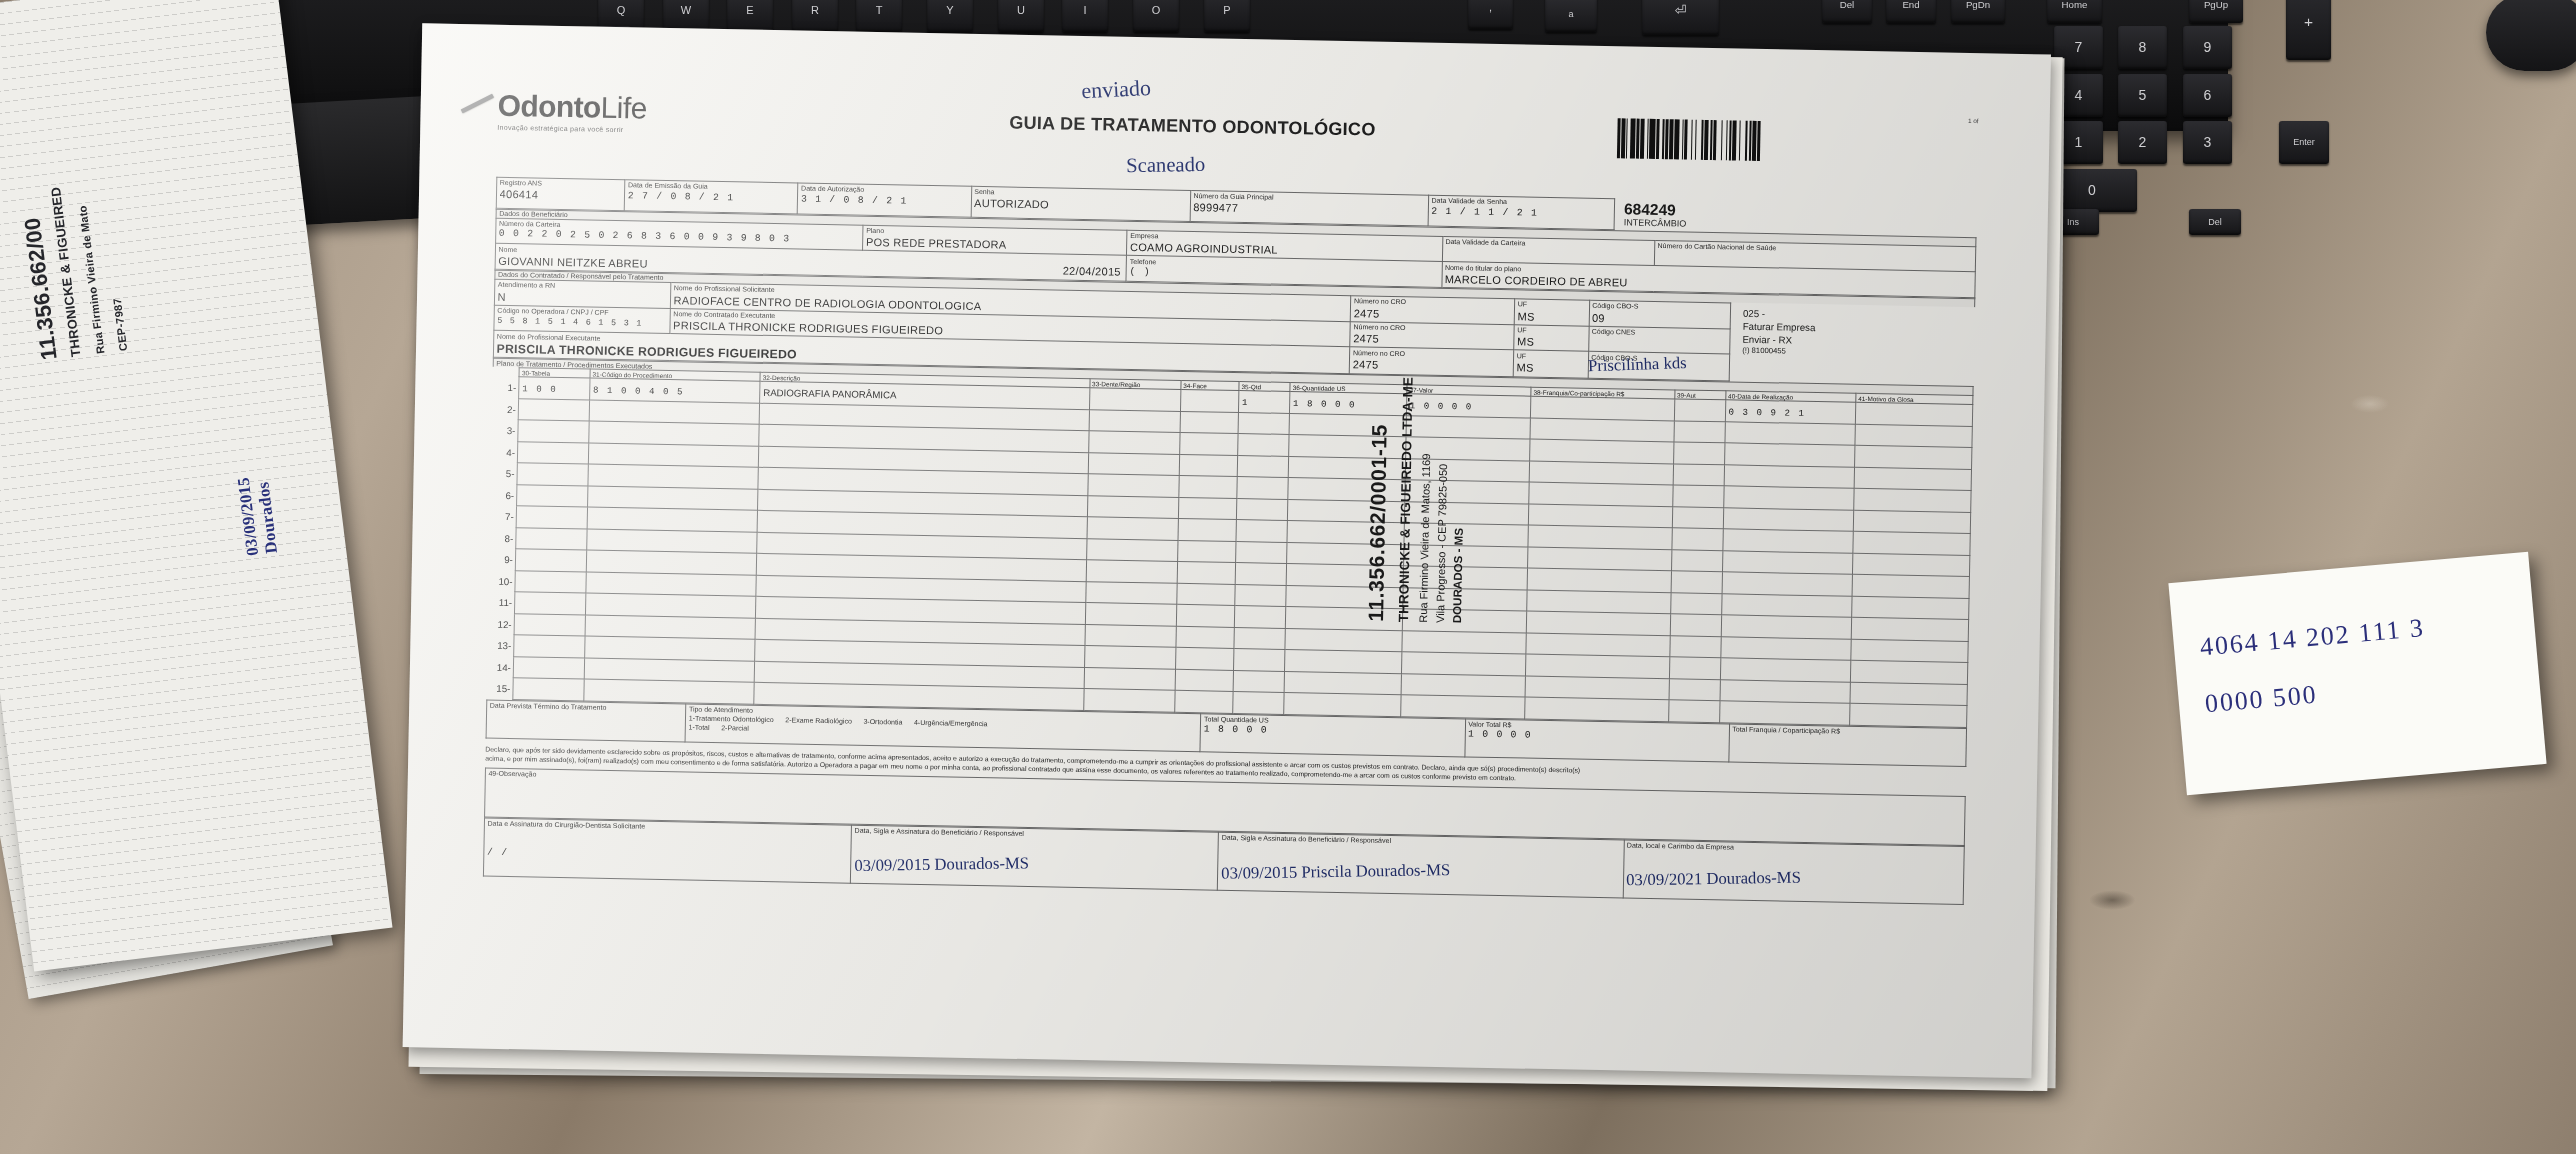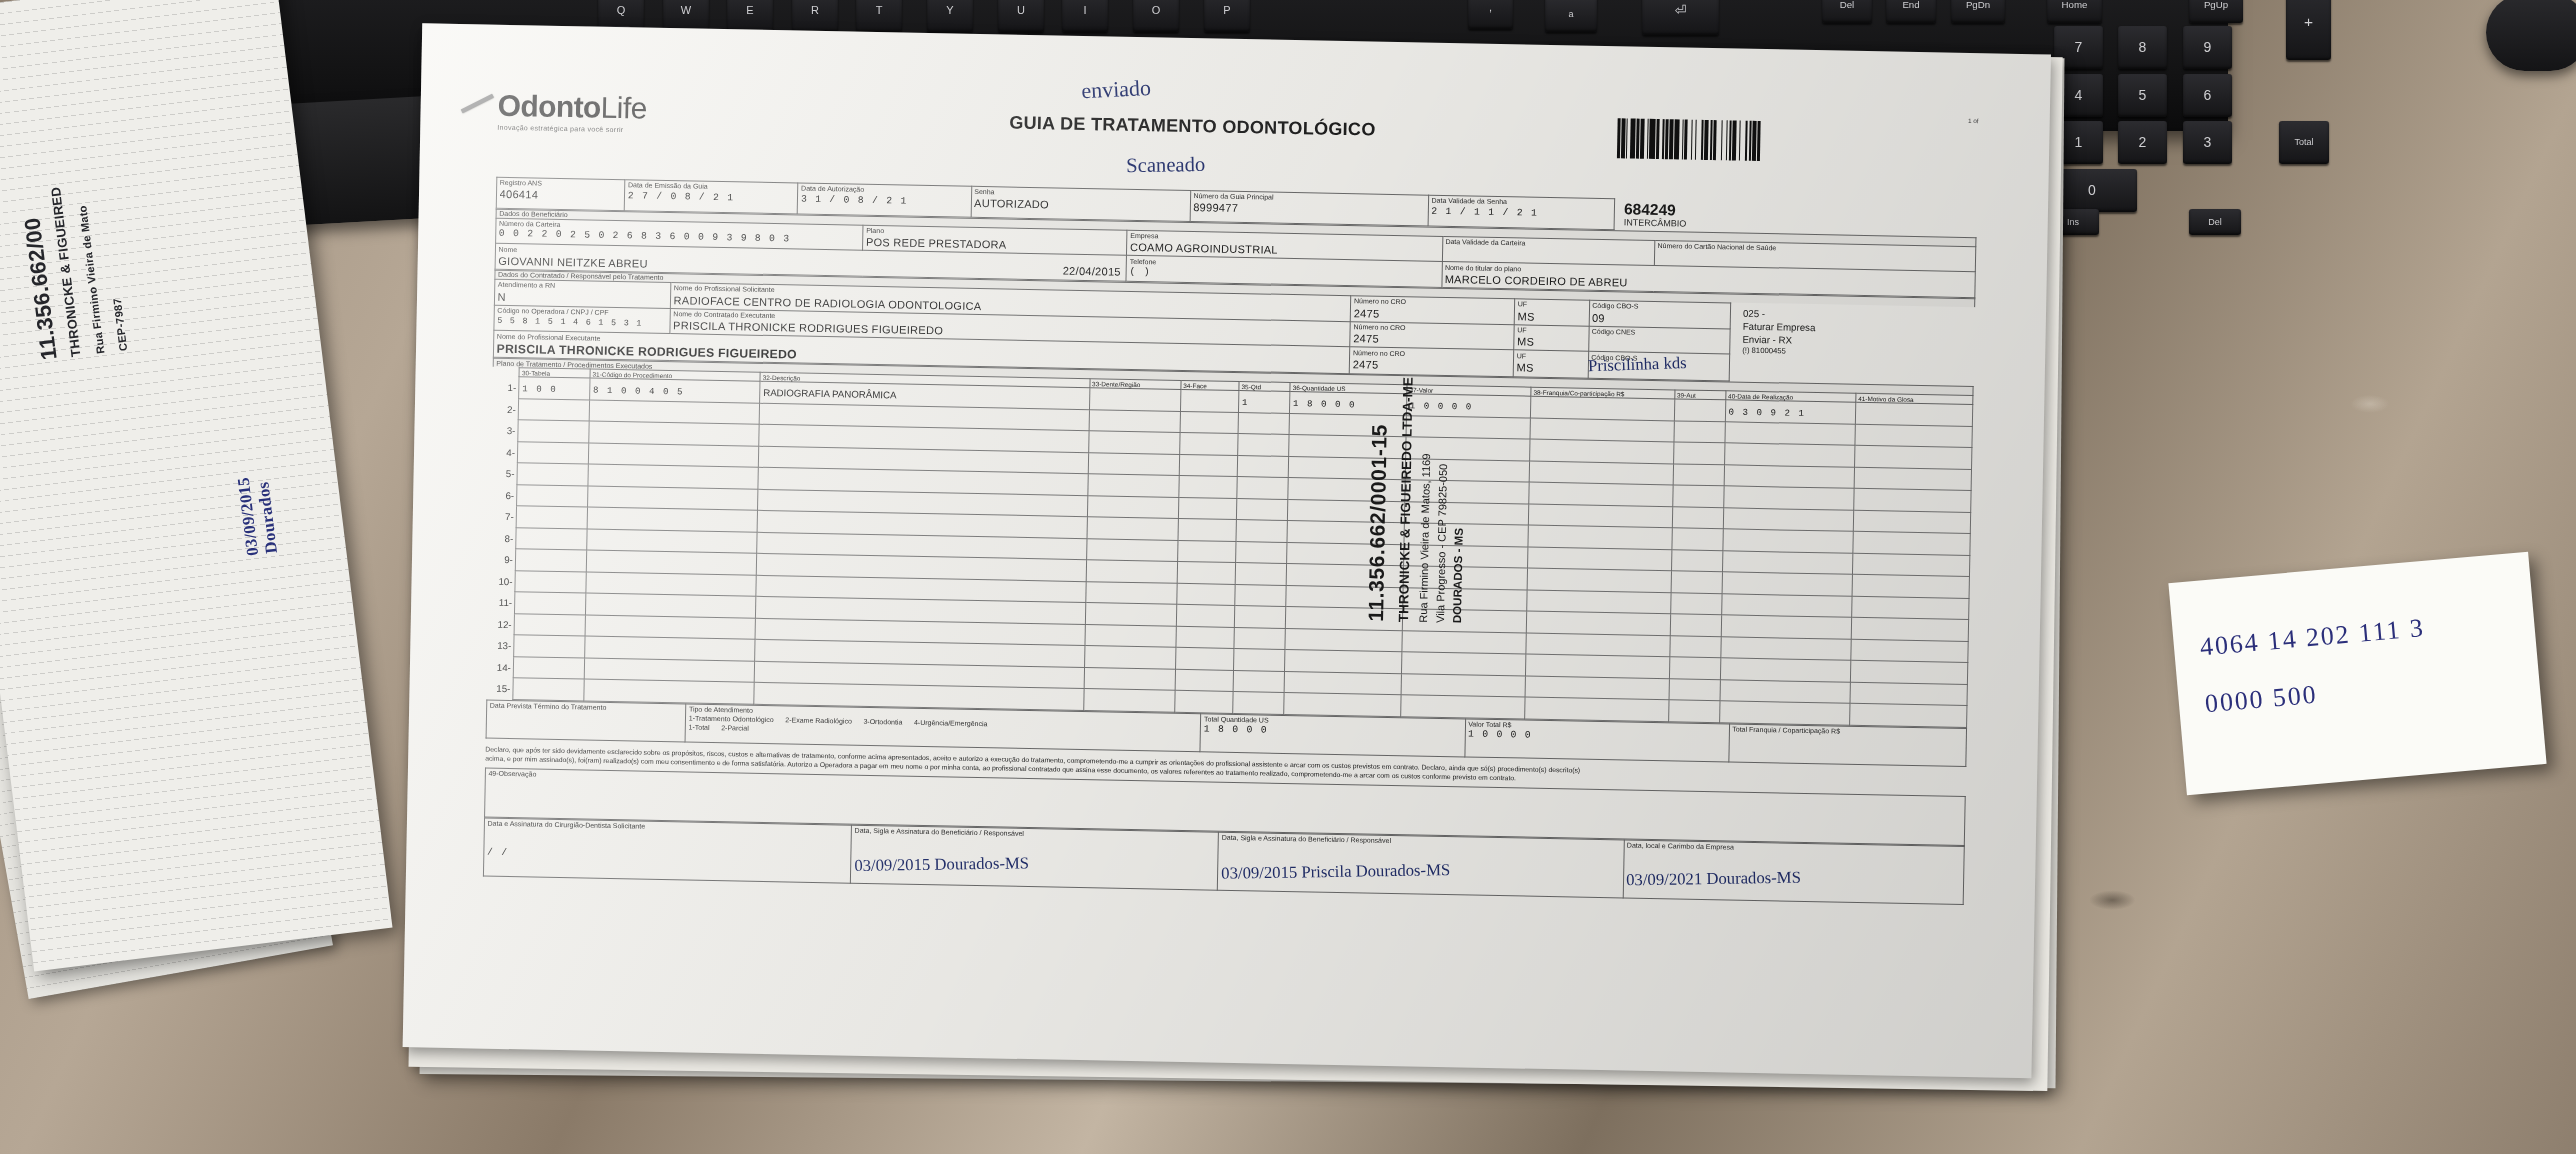--- a/index.html
+++ b/index.html
@@ -130,21 +130,21 @@
     <div class="key kdark" style="left:2177px;top:-6.4px;width:45px;height:77px;font-size:15.5px;">+</div>
     <div class="key kdark" style="left:1945px;top:36px;width:49px;height:43px;font-size:14px;">7</div>
     <div class="key kdark" style="left:2009px;top:36px;width:49px;height:43px;font-size:14px;">8</div>
     <div class="key kdark" style="left:2074px;top:36px;width:49px;height:43px;font-size:14px;">9</div>
     <div class="key kdark" style="left:1945px;top:84px;width:49px;height:43px;font-size:14px;">4</div>
     <div class="key kdark" style="left:2009px;top:84px;width:49px;height:43px;font-size:14px;">5</div>
     <div class="key kdark" style="left:2074px;top:84px;width:49px;height:43px;font-size:14px;">6</div>
     <div class="key kdark" style="left:1945px;top:131px;width:49px;height:43px;font-size:14px;">1</div>
     <div class="key kdark" style="left:2009px;top:131px;width:49px;height:43px;font-size:14px;">2</div>
     <div class="key kdark" style="left:2074px;top:131px;width:49px;height:43px;font-size:14px;">3</div>
-    <div class="key kdark" style="left:2170px;top:131px;width:50px;height:43px;font-size:9px;">Total</div>
+    <div class="key kdark" style="left:2170px;top:131px;width:50px;height:43px;font-size:9px;">Enter</div>
     <div class="key kdark" style="left:1938px;top:179px;width:90px;height:43px;font-size:14px;">0</div>
     <div class="key kdark" style="left:1938px;top:219px;width:52px;height:26px;font-size:9px;">Ins</div>
     <div class="key kdark" style="left:2080px;top:219px;width:52px;height:26px;font-size:9px;">Del</div>
   </div>
 
   <div class="paper-left2">
     <div class="pl-lines"></div>
   </div>
   <div class="paper-left">
     <div class="pl-lines"></div>

